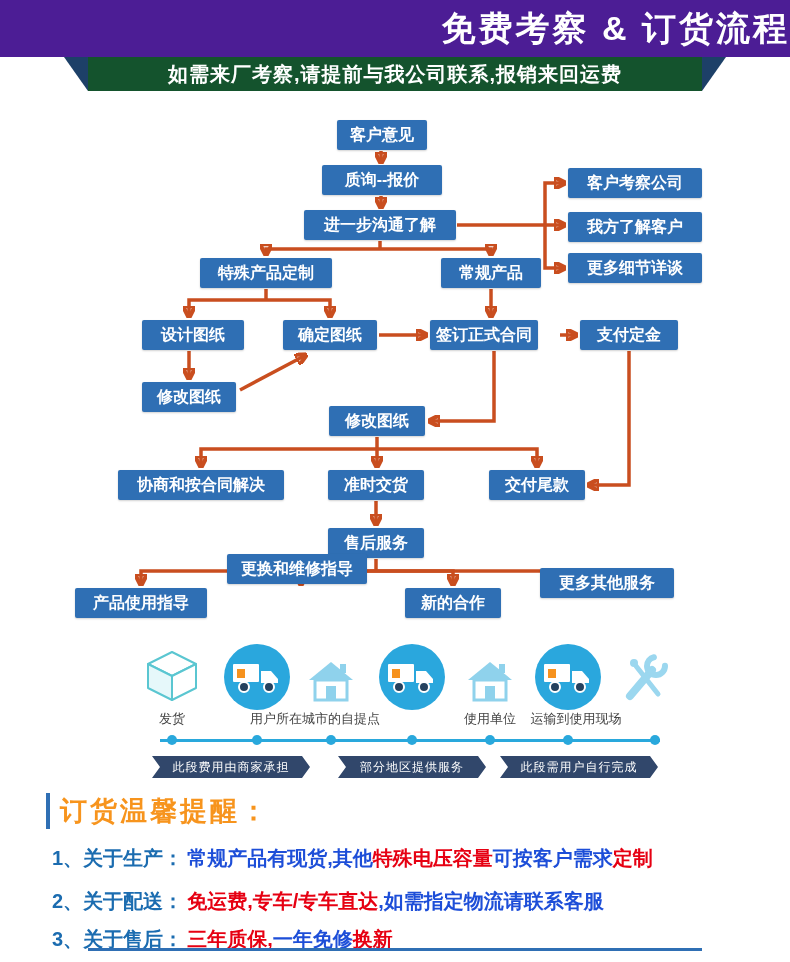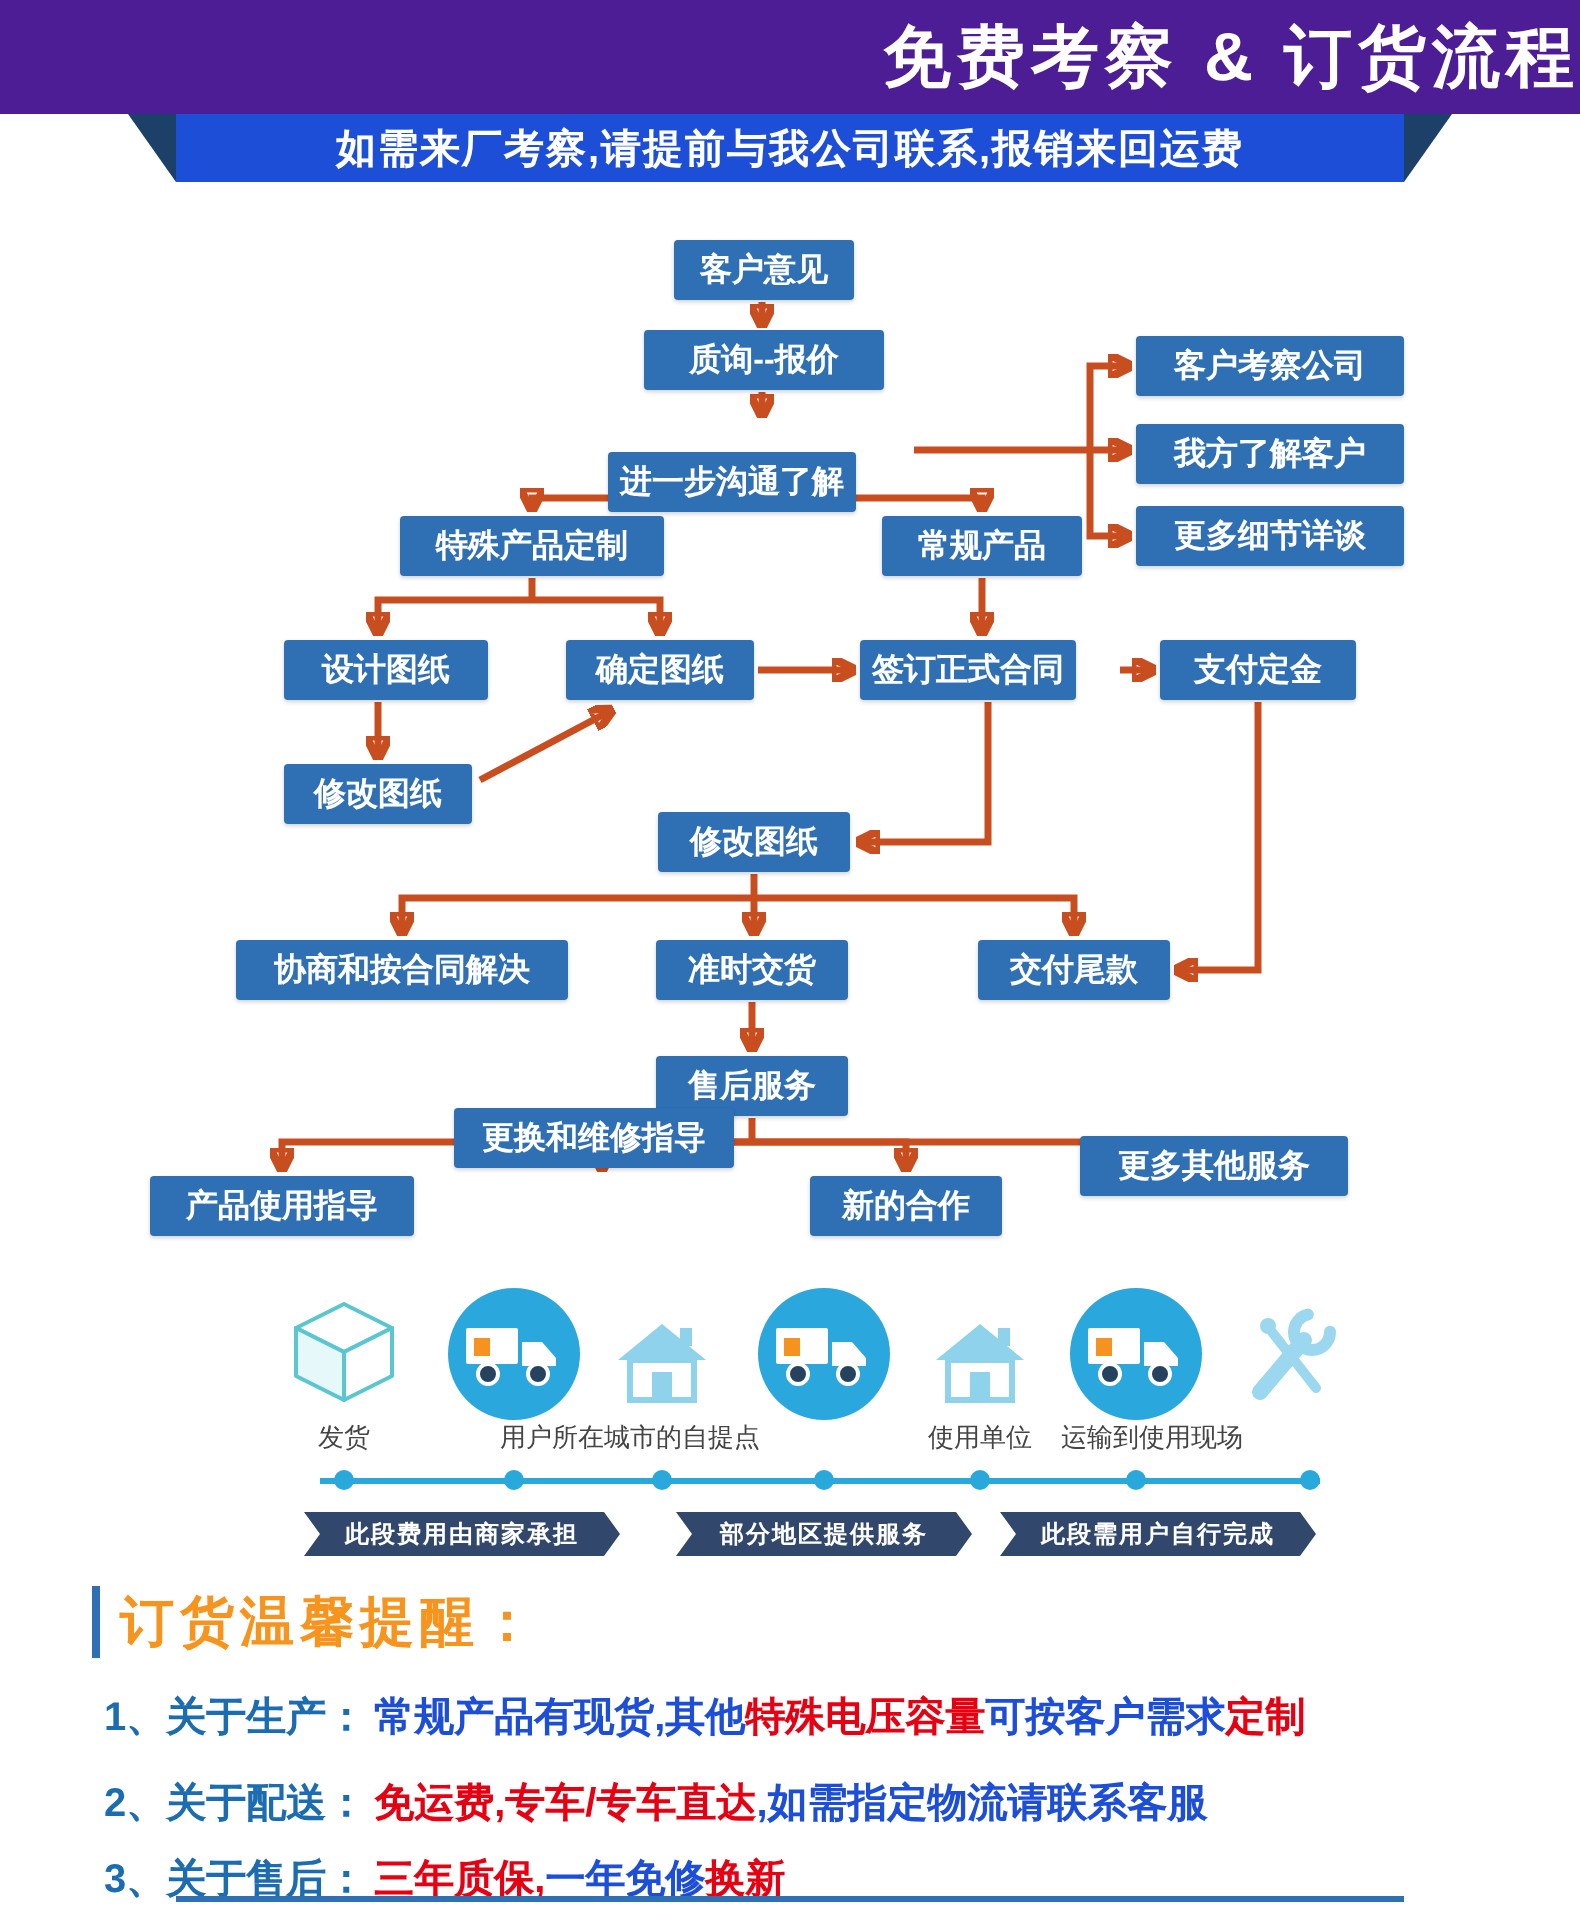--- a/index.html
+++ b/index.html
@@ -3,41 +3,41 @@
 <meta charset="utf-8">
 <style>
   * { margin:0; padding:0; box-sizing:border-box; }
   body { background:#ffffff; font-family:"Liberation Sans","DejaVu Sans",sans-serif; }
   .page { position:relative; width:790px; height:962px; background:#fff; overflow:hidden; margin:0 auto; }
 
   
   .header-top { position:absolute; left:0; top:0; width:790px; height:57px; background:#4c1d95;
                 display:flex; align-items:center; justify-content:flex-end; }
   .header-title { color:#fff; font-size:34px; font-weight:bold; letter-spacing:3px; }
-  .header-sub { position:absolute; left:88px; top:57px; width:614px; height:34px; background:#1d4ed8;
+  .header-sub { position:absolute; left:88px; top:57px; width:614px; height:34px; background:#14532d;
                 display:flex; align-items:center; justify-content:center; }
   .header-subtitle { color:#fff; font-size:20px; font-weight:bold; letter-spacing:1px; }
   .fold { position:absolute; top:57px; width:24px; height:34px; background:#1d4068; }
   .fold-left  { left:64px;  clip-path:polygon(0 0, 100% 0, 100% 100%); }
   .fold-right { left:702px; clip-path:polygon(0 0, 100% 0, 0 100%); }
 
   
   .flow-arrows { position:absolute; left:0; top:0; width:790px; height:640px; }
   .flow-arrows path { stroke:#c94e1f; stroke-width:3.5; fill:none; }
   .fbox { position:absolute; height:30px; background:#2f6fb4; color:#fff; font-size:16px; font-weight:bold;
           display:flex; align-items:center; justify-content:center; border-radius:2px; white-space:nowrap;
           box-shadow:0 1px 2px rgba(0,0,0,.18); }
 
   
   .logi-label { position:absolute; font-size:13px; color:#444; text-align:center; }
   .tl-line { position:absolute; left:160px; top:739px; width:500px; height:3px; background:#29a8dc; }
   .tl-dot  { position:absolute; top:735px; width:10px; height:10px; border-radius:50%; background:#29a8dc; }
   .ribbon { position:absolute; top:756px; height:22px; background:#31476b; color:#fff; font-size:12px;
             display:flex; align-items:center; justify-content:center; letter-spacing:1px;
-            clip-path:polygon(0 0, calc(100% - 8px) 0, 100% 50%, calc(100% - 8px) 100%, 0 100%, 8px 50%);font-weight:bold; }
+            clip-path:polygon(0 0, calc(100% - 8px) 0, 100% 50%, calc(100% - 8px) 100%, 0 100%, 8px 50%); }
 
   
   .reminder-title { position:absolute; left:46px; top:793px; font-size:27px; font-weight:bold; color:#f7941d;
                     letter-spacing:3px; padding-left:10px; border-left:4px solid #2f6fb4; }
   .ritem { position:absolute; left:52px; font-size:20px; font-weight:bold; color:#222; white-space:nowrap; }
   .ritem .rlabel { color:#1b6cb0; margin-right:4px; }
   .rpart[data-color="red"]   { color:#e60012; }
   .rpart[data-color="black"] { color:#1d4ed8; }
   .bottom-rule { position:absolute; left:88px; top:948px; width:614px; height:3px; background:#2f6fb4; }
 </style>
@@ -86,21 +86,21 @@
     <path d="M376 501 V525" marker-end="url(#ah)"></path>
     <path d="M376 559 V571"></path>
     <path d="M376 571 H141 V585" marker-end="url(#ah)"></path>
     <path d="M376 571 H301 V585" marker-end="url(#ah)"></path>
     <path d="M376 571 H453 V585" marker-end="url(#ah)"></path>
     <path d="M376 571 H607 V585" marker-end="url(#ah)"></path>
   </svg>
 
   <div class="fbox" style="left:337px;top:120px;width:90px">客户意见</div>
   <div class="fbox" style="left:322px;top:165px;width:120px">质询--报价</div>
-  <div class="fbox" style="left:304px;top:226px;width:124px">进一步沟通了解</div>
+  <div class="fbox" style="left:304px;top:210px;width:152px">进一步沟通了解</div>
   <div class="fbox" style="left:568px;top:168px;width:134px">客户考察公司</div>
   <div class="fbox" style="left:568px;top:212px;width:134px">我方了解客户</div>
   <div class="fbox" style="left:568px;top:253px;width:134px">更多细节详谈</div>
   <div class="fbox" style="left:200px;top:258px;width:132px">特殊产品定制</div>
   <div class="fbox" style="left:441px;top:258px;width:100px">常规产品</div>
   <div class="fbox" style="left:142px;top:320px;width:102px">设计图纸</div>
   <div class="fbox" style="left:283px;top:320px;width:94px">确定图纸</div>
   <div class="fbox" style="left:430px;top:320px;width:108px">签订正式合同</div>
   <div class="fbox" style="left:580px;top:320px;width:98px">支付定金</div>
   <div class="fbox" style="left:142px;top:382px;width:94px">修改图纸</div>

